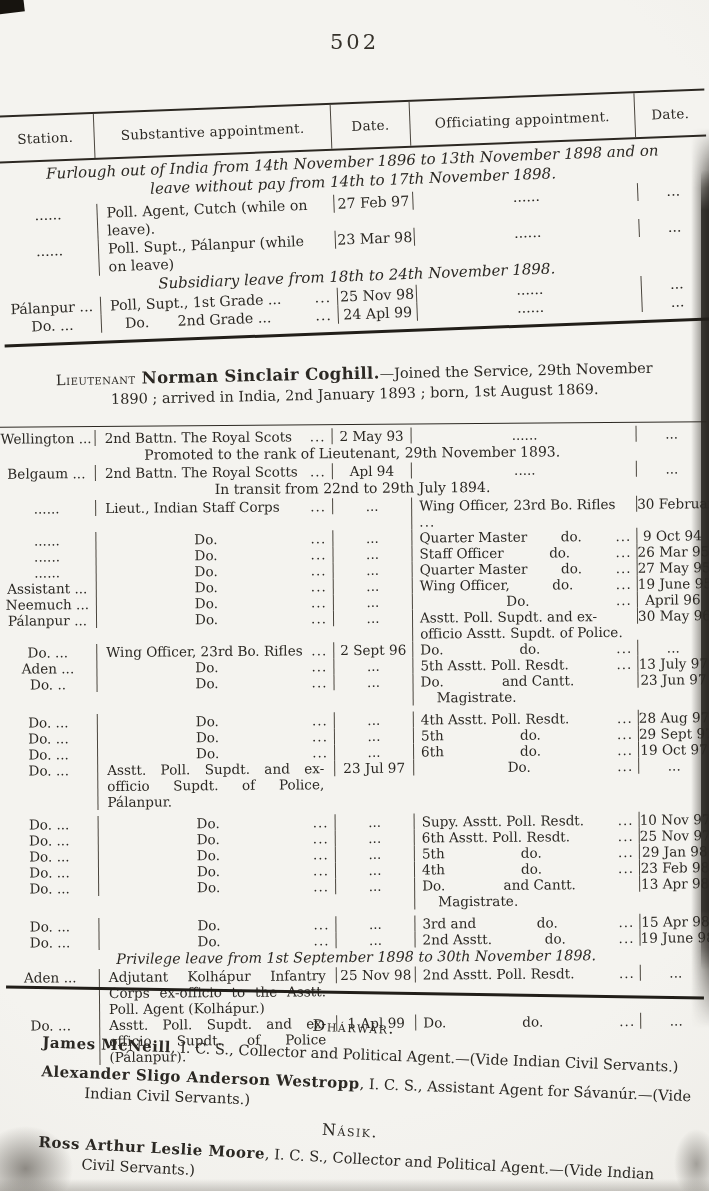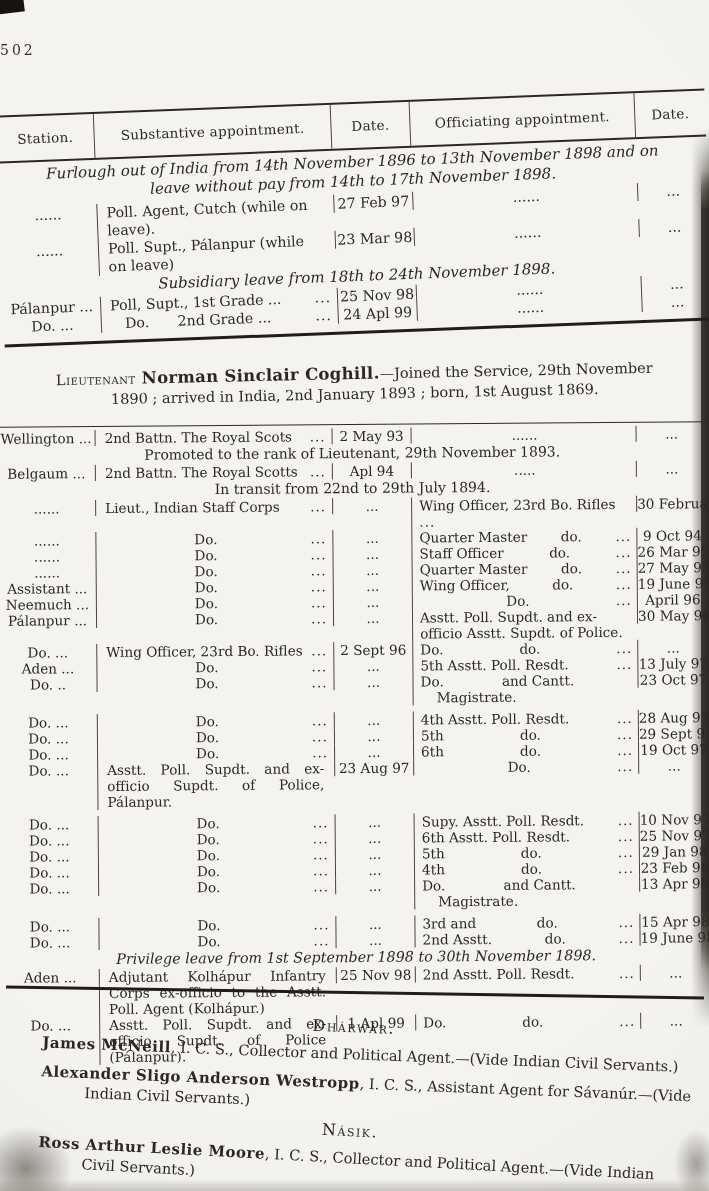--- a/index.html
+++ b/index.html
@@ -19,22 +19,22 @@
   .shade-r-core{position:absolute;right:0;top:170px;height:800px;width:8px;background:rgba(30,27,23,0.8);border-radius:4px;
     -webkit-mask-image:linear-gradient(to bottom, transparent 0, #000 40px, #000 calc(100% - 60px), transparent 100%);
             mask-image:linear-gradient(to bottom, transparent 0, #000 40px, #000 calc(100% - 60px), transparent 100%);}
   .shade-bl{position:absolute;left:-22px;bottom:-20px;width:95px;height:85px;
     background:radial-gradient(closest-side, rgba(75,70,63,0.6), rgba(75,70,63,0));}
   .shade-b{position:absolute;left:0;bottom:0;width:100%;height:12px;
     background:linear-gradient(to bottom, rgba(85,80,72,0), rgba(85,80,72,0.28));}
   .shade-br{position:absolute;right:-10px;bottom:-8px;width:45px;height:70px;
     background:radial-gradient(closest-side, rgba(70,65,58,0.45), rgba(70,65,58,0));}
   
-  #pageno{position:absolute;top:30px;left:0;width:100%;
-    font-size:14px;letter-spacing:3px;color:#35312a;margin-top:12px;}
+  #pageno{position:absolute;top:30px;left:0;width:100%;text-align:center;
+    font-size:21px;letter-spacing:3px;color:#35312a;}
   
   .tblwrap{position:absolute;left:0;right:0;}
   #t1{top:102px;transform:rotate(-2.2deg);}
   #t2{top:424px;transform:rotate(-0.45deg);}
   .tbl1-top{border-top:2px solid #2c2822;}
   .hdr{display:flex;border-bottom:2px solid #2c2822;}
   .h{box-sizing:border-box;display:flex;align-items:center;justify-content:center;
      height:44px;font-size:13.5px;letter-spacing:.3px;}
   .c,.h{box-sizing:border-box;}
   .c-st{width:97px;}
@@ -352,21 +352,21 @@
             <span class="sub-t">Do.</span>
             <span class="dots">...</span>
           </div>
           <div class="c c-dt"><span>...</span></div>
           <div class="c c-off">
             <span class="off-l">Do.</span>
             <span class="off-m">and Cantt.</span>
             <span class="off-r dots"></span>
             <span class="off-2">Magistrate.</span>
           </div>
-          <div class="c c-dt2"><span>23 Oct 97</span></div>
+          <div class="c c-dt2"><span>23 Jun 97</span></div>
         </div>
         <div class="row gap subc">
           <div class="c c-st"><span>Do. ...</span></div>
           <div class="c c-sub">
             <span class="sub-t">Do.</span>
             <span class="dots">...</span>
           </div>
           <div class="c c-dt"><span>...</span></div>
           <div class="c c-off">
             <span class="off-l">4th Asstt. Poll. Resdt.</span>
@@ -402,21 +402,21 @@
             <span class="off-r dots">...</span>
           </div>
           <div class="c c-dt2"><span>19 Oct 97</span></div>
         </div>
         <div class="row subj">
           <div class="c c-st"><span>Do. ...</span></div>
           <div class="c c-sub">
             <span class="sub-t">Asstt. Poll. Supdt. and ex-officio Supdt. of Police, Pálanpur.</span>
             <span class="dots"></span>
           </div>
-          <div class="c c-dt"><span>23 Aug 97</span></div>
+          <div class="c c-dt"><span>23 Jul 97</span></div>
           <div class="c c-off">
             <span class="off-l"></span>
             <span class="off-m">Do.</span>
             <span class="off-r dots">...</span>
           </div>
           <div class="c c-dt2"><span>...</span></div>
         </div>
         <div class="row gap subc">
           <div class="c c-st"><span>Do. ...</span></div>
           <div class="c c-sub">

